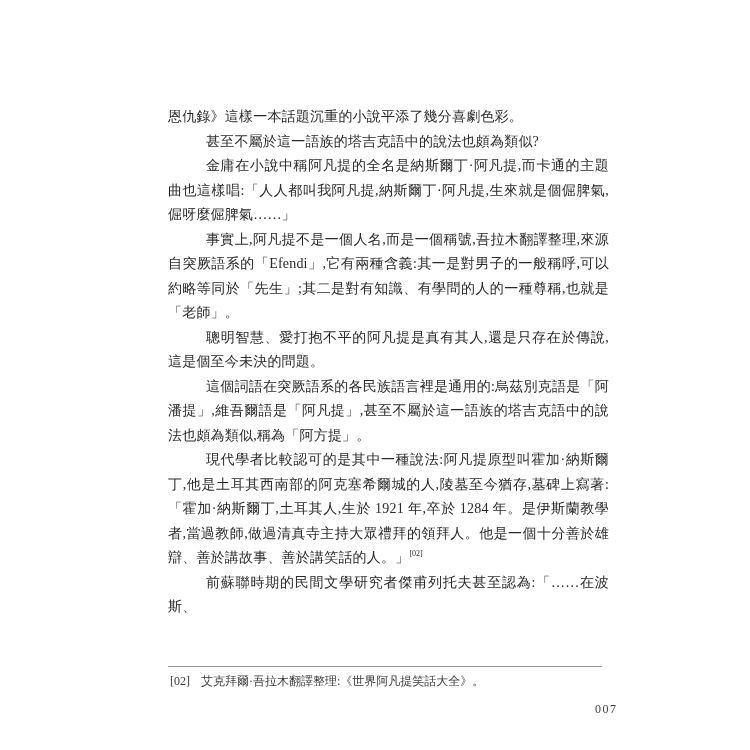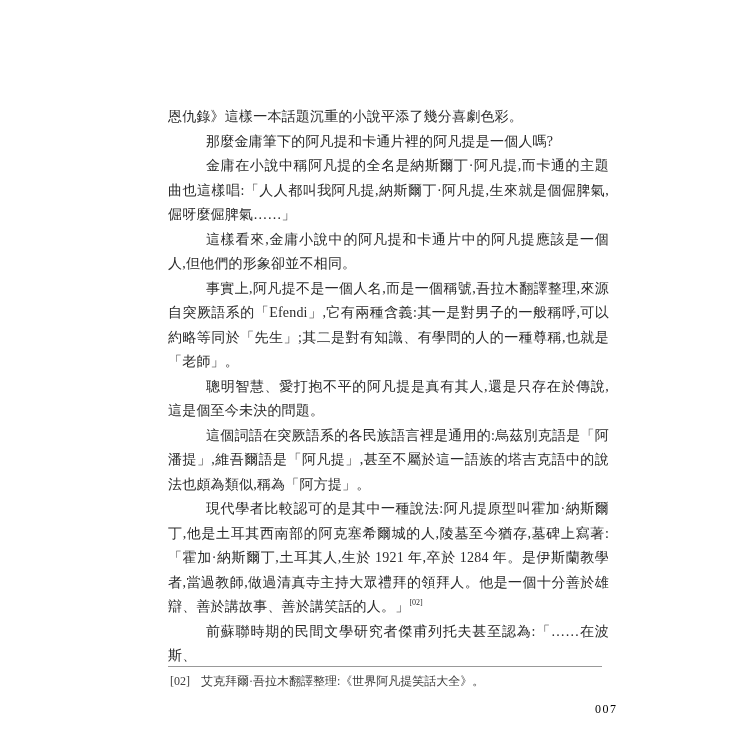--- a/index.html
+++ b/index.html
@@ -58,34 +58,33 @@
   }
   .footnote .fn-marker {
     display: inline-block;
     margin-right: 11px;
   }
   .page-number {
     position: absolute;
     left: 595px;
     top: 702px;
     font-size: 12px;
-    color: #000000;
+    color: #404040;
     letter-spacing: 1.5px;
   }
 </style>
 </head>
 <body>
 
 <div class="page">
 
   <div class="text-block">
     <p class="para">恩仇錄》這樣一本話題沉重的小說平添了幾分喜劇色彩。</p>
-    <p class="para indent">那麼金庸筆下的阿凡提和卡通片裡的阿凡提是一個人嗎?</p>
+    <p class="para indent">甚至不屬於這一語族的塔吉克語中的說法也頗為類似?</p>
     <p class="para indent">金庸在小說中稱阿凡提的全名是納斯爾丁·阿凡提,而卡通的主題曲也這樣唱:「人人都叫我阿凡提,納斯爾丁·阿凡提,生來就是個倔脾氣,倔呀麼倔脾氣……」</p>
-    <p class="para indent">這樣看來,金庸小說中的阿凡提和卡通片中的阿凡提應該是一個人,但他們的形象卻並不相同。</p>
     <p class="para indent">事實上,阿凡提不是一個人名,而是一個稱號,吾拉木翻譯整理,來源自突厥語系的「Efendi」,它有兩種含義:其一是對男子的一般稱呼,可以約略等同於「先生」;其二是對有知識、有學問的人的一種尊稱,也就是「老師」。</p>
     <p class="para indent">聰明智慧、愛打抱不平的阿凡提是真有其人,還是只存在於傳說,這是個至今未決的問題。</p>
     <p class="para indent">這個詞語在突厥語系的各民族語言裡是通用的:烏茲別克語是「阿潘提」,維吾爾語是「阿凡提」,甚至不屬於這一語族的塔吉克語中的說法也頗為類似,稱為「阿方提」。</p>
     <p class="para indent">
       <span>現代學者比較認可的是其中一種說法:阿凡提原型叫霍加·納斯爾丁,他是土耳其西南部的阿克塞希爾城的人,陵墓至今猶存,墓碑上寫著:「霍加·納斯爾丁,土耳其人,生於 1921 年,卒於 1284 年。是伊斯蘭教學者,當過教師,做過清真寺主持大眾禮拜的領拜人。他是一個十分善於雄辯、善於講故事、善於講笑話的人。」</span><sup class="fnref">[02]</sup>
     </p>
     <p class="para indent">前蘇聯時期的民間文學研究者傑甫列托夫甚至認為:「……在波斯、</p>
   </div>
 
   <div class="fn-rule"></div>

